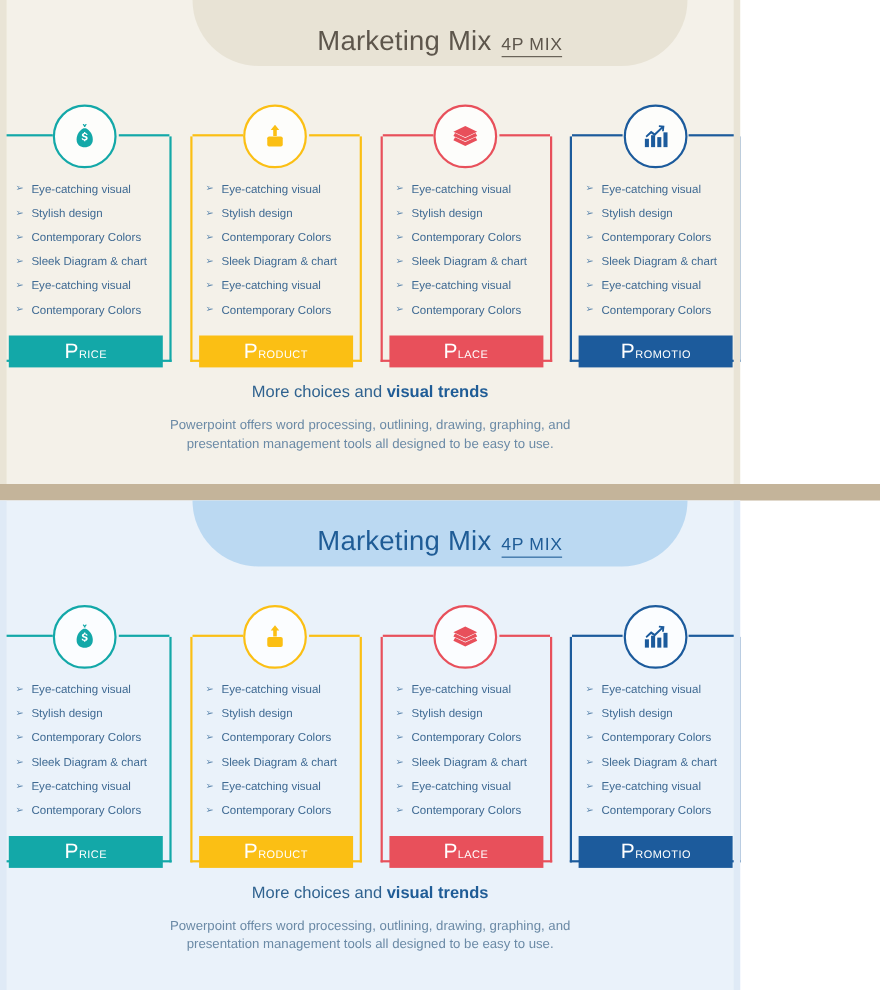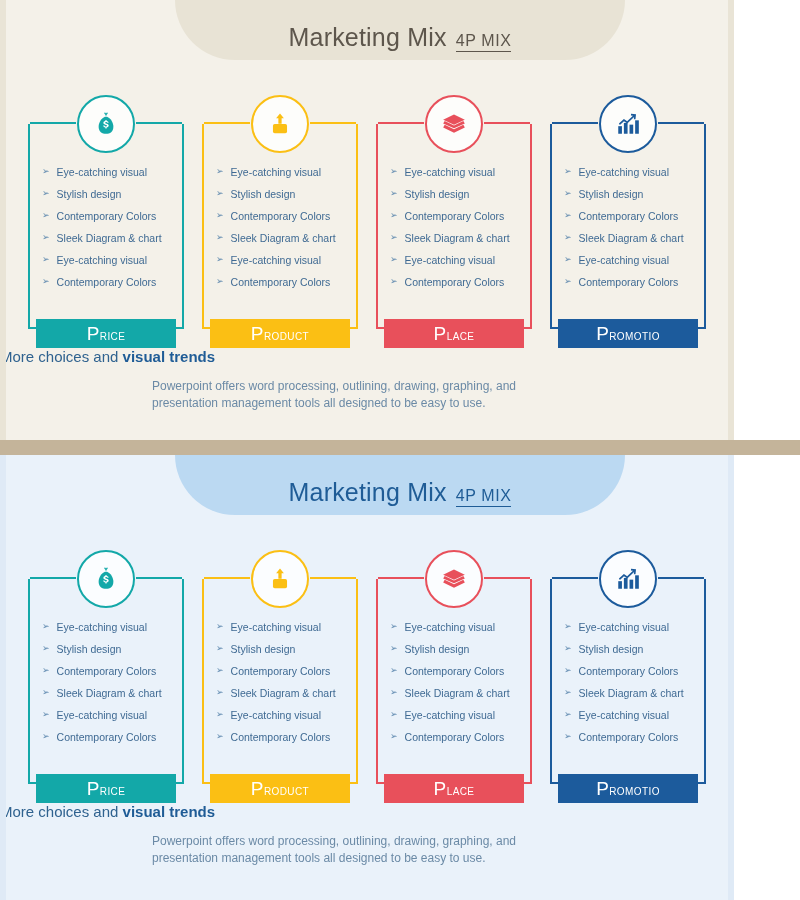--- a/index.html
+++ b/index.html
@@ -5,21 +5,21 @@
   * { margin:0; padding:0; box-sizing:border-box; }
   html, body {
     width:800px; height:900px; overflow:hidden;
     font-family:"Liberation Sans", sans-serif;
   }
   body { background:#ffffff; }
 
   .poster { width:800px; height:900px; position:relative; }
 
   
-  .panel { position:relative; width:734px; overflow:hidden; }
+  .panel { position:relative; width:673px; overflow:hidden; }
   .panel-light { height:440px; background:#f4f1e9; }
   .panel-blue  { height:445px; background:#eaf2fa; }
 
   .panel-edge-l, .panel-edge-r {
     position:absolute; top:0; bottom:0; width:6px; z-index:6;
   }
   .panel-light .panel-edge-l { left:0;  background:#e9e4d6; }
   .panel-light .panel-edge-r { right:0; background:#e9e4d6; }
   .panel-blue  .panel-edge-l { left:0;  background:#dfeaf6; }
   .panel-blue  .panel-edge-r { right:0; background:#dfeaf6; }
@@ -82,32 +82,32 @@
     z-index:2; padding-left:14px;
   }
   .list-item {
     display:flex; align-items:flex-start; gap:7px;
     font-size:10.5px; color:#3f6a93; line-height:1;
     margin-bottom:11.5px; white-space:nowrap;
   }
   .bullet { font-size:9px; color:#5b86ad; line-height:1.1; }
 
   .label-bar {
-    position:absolute; left:8px; top:224px; width:140px; height:29px;
+    position:absolute; left:8px; top:210px; width:140px; height:29px;
     background:currentColor; z-index:4;
     display:flex; align-items:center; justify-content:center;
   }
   .label-bar span {
     color:#ffffff; font-size:14px; font-variant:small-caps;
     letter-spacing:.4px; font-weight:400;
   }
   .label-bar span::first-letter { font-size:19px; }
 
   
-  .footer { position:absolute; left:0; right:0; top:348px; text-align:left; }
+  .footer { position:absolute; left:0; right:0; top:348px; text-align:center; }
   .panel-blue .footer { top:348px; }
   .footer-head { font-size:15px; color:#2f628f; margin-bottom:13px; }
   .footer-head b { font-weight:700; color:#1f5c96; }
   .footer-body {
     font-size:12px; color:#6b8aa6; line-height:1.45;
     max-width:430px; margin:0 auto;
   }
 </style>
 </head>
 <body>

